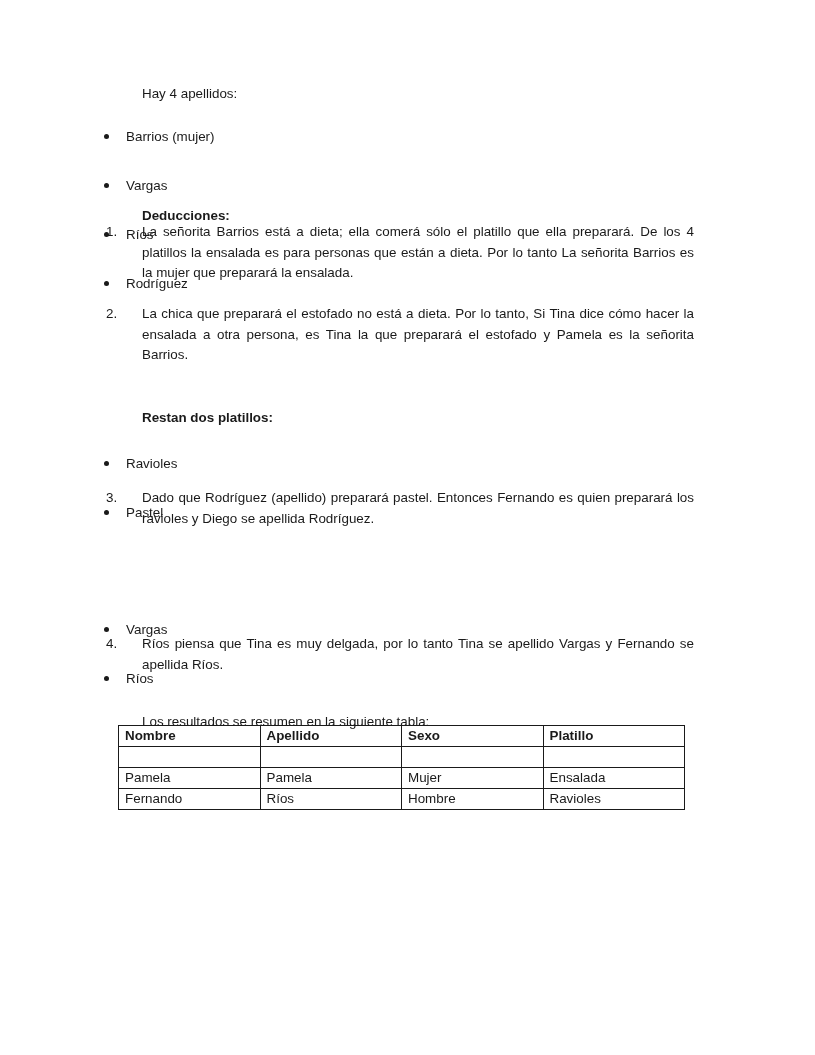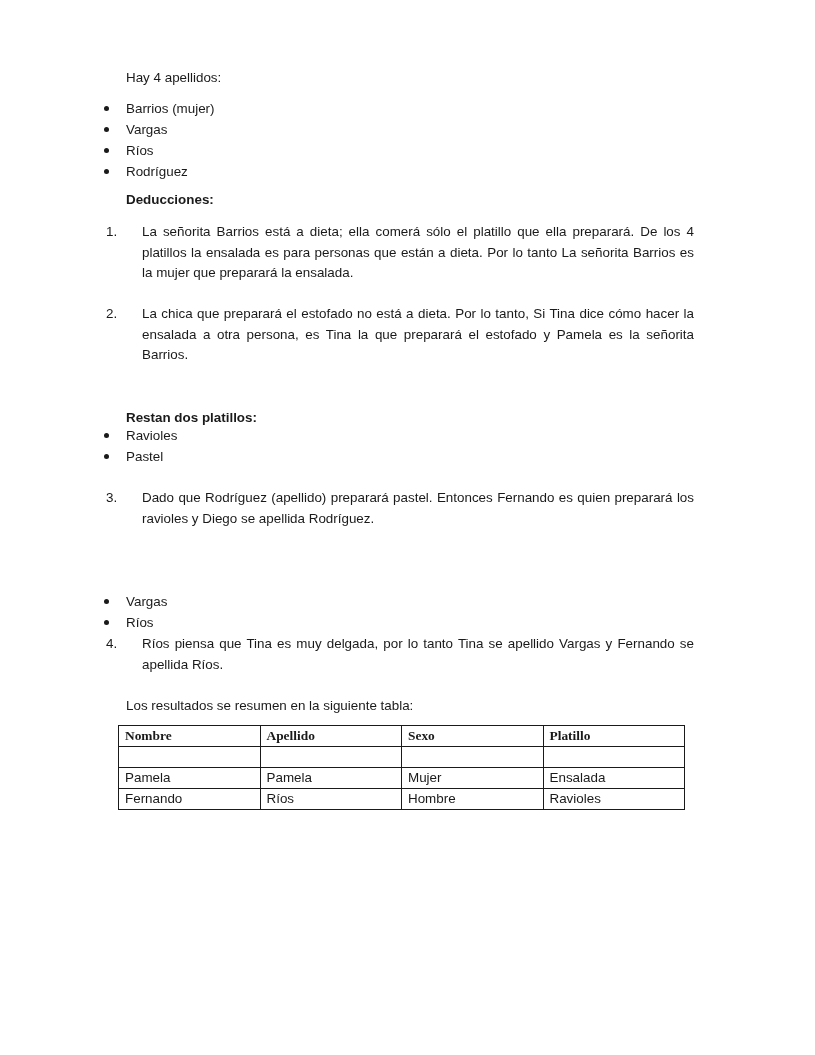--- a/index.html
+++ b/index.html
@@ -18,21 +18,21 @@
     }
     .page {
       position: absolute;
       left: 0;
       top: 0;
       width: 815px;
       height: 1055px;
     }
     .abs {
       position: absolute;
-      margin: 0;
+      margin: 16px;
     }
     .para {
       left: 126px;
       width: 568px;
       line-height: 19px;
     }
     .heading {
       font-weight: bold;
     }
     .bullet-list {
@@ -40,20 +40,21 @@
       left: 0;
       margin: 0;
       padding: 0;
       list-style: none;
     }
     .bullet-list li {
       position: relative;
       height: 21px;
       line-height: 21px;
       padding-left: 126px;
+      margin-top: 28px;
     }
     .bullet-list li .dot {
       position: absolute;
       left: 104px;
       top: 8px;
       width: 5px;
       height: 5px;
       border-radius: 50%;
       background: #1a1a1a;
     }
@@ -85,21 +86,20 @@
       border: 1.3px solid #1a1a1a;
       text-align: left;
       padding: 0 0 0 6px;
       height: 20px;
       line-height: 20px;
       width: 25%;
       vertical-align: middle;
     }
     table.results th {
       font-weight: bold;
-      font-family: Liberation Serif, serif;
     }
   </style>
 </head>
 <body>
 
 <div class="page">
 
   <p class="abs para" style="top:68px;">Hay 4 apellidos:</p>
 
   <ul class="bullet-list" style="top:98px;">
@@ -114,21 +114,21 @@
   <div class="num-item" style="top:222px;">
     <span class="num">1.</span>
     <span class="txt">La señorita Barrios está a dieta; ella comerá sólo el platillo que ella preparará. De los 4 platillos la ensalada es para personas que están a dieta. Por lo tanto La señorita Barrios es la mujer que preparará la ensalada.</span>
   </div>
 
   <div class="num-item" style="top:304px;">
     <span class="num">2.</span>
     <span class="txt">La chica que preparará el estofado no está a dieta.  Por lo tanto, Si Tina dice cómo hacer la ensalada a otra persona, es Tina la que preparará  el estofado y Pamela es la señorita Barrios.</span>
   </div>
 
-  <p class="abs para heading" style="top:408px;">Restan dos platillos:</p>
+  <p class="abs para heading" style="top:392px;">Restan dos platillos:</p>
 
   <ul class="bullet-list" style="top:425px;">
     <li><span class="dot"></span><span>Ravioles</span></li>
     <li><span class="dot"></span><span>Pastel</span></li>
   </ul>
 
   <div class="num-item" style="top:488px;">
     <span class="num">3.</span>
     <span class="txt">Dado que Rodríguez (apellido) preparará pastel. Entonces Fernando es quien preparará los ravioles y Diego se apellida Rodríguez.</span>
   </div>

